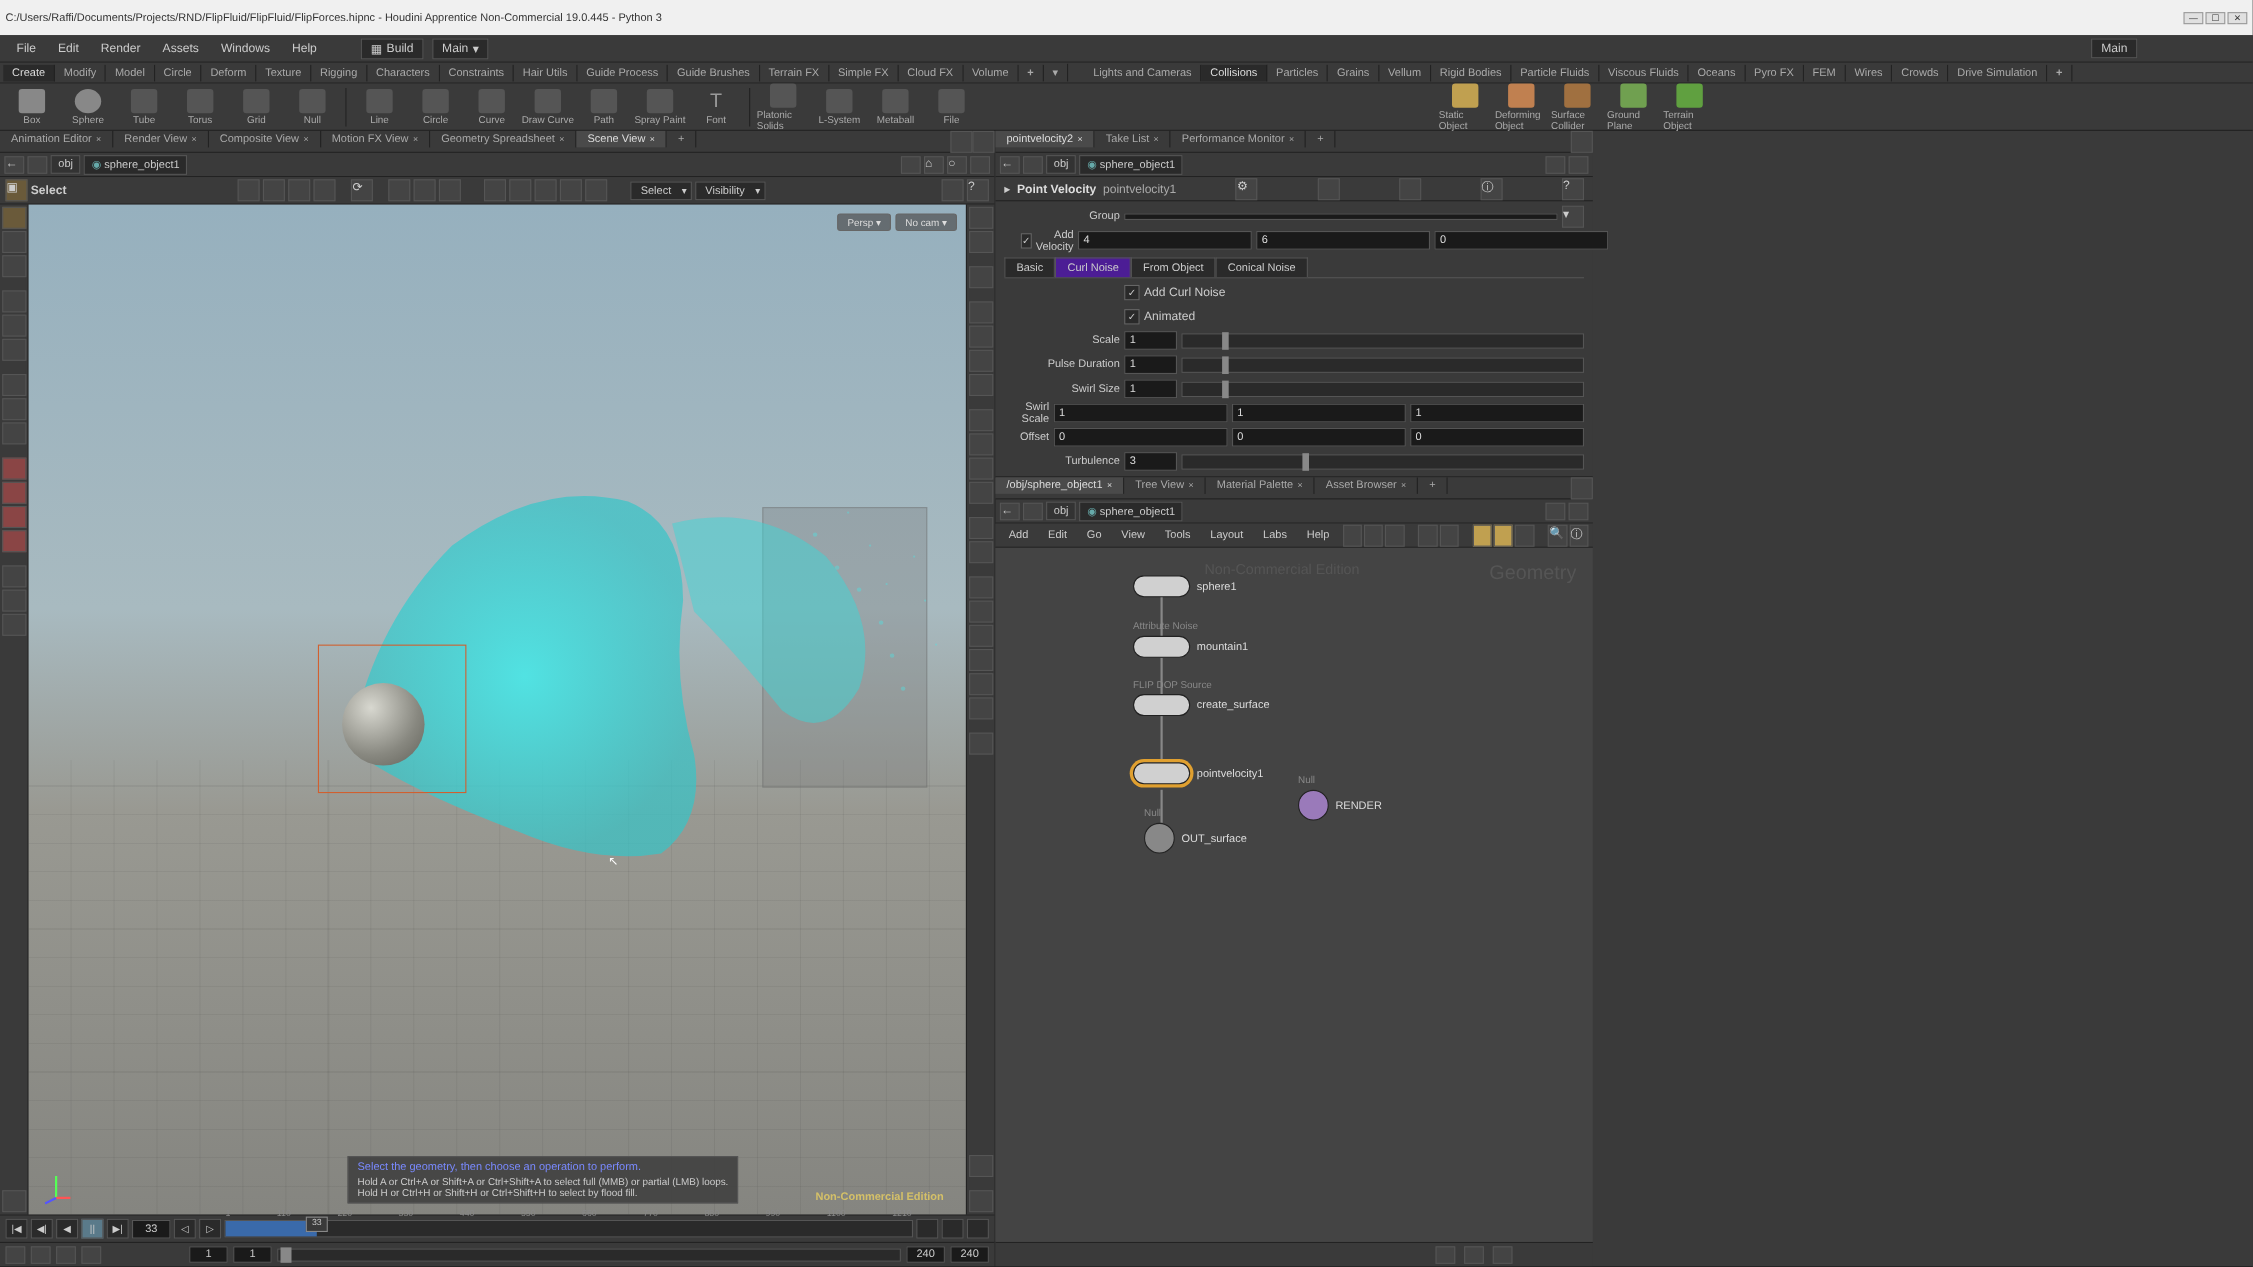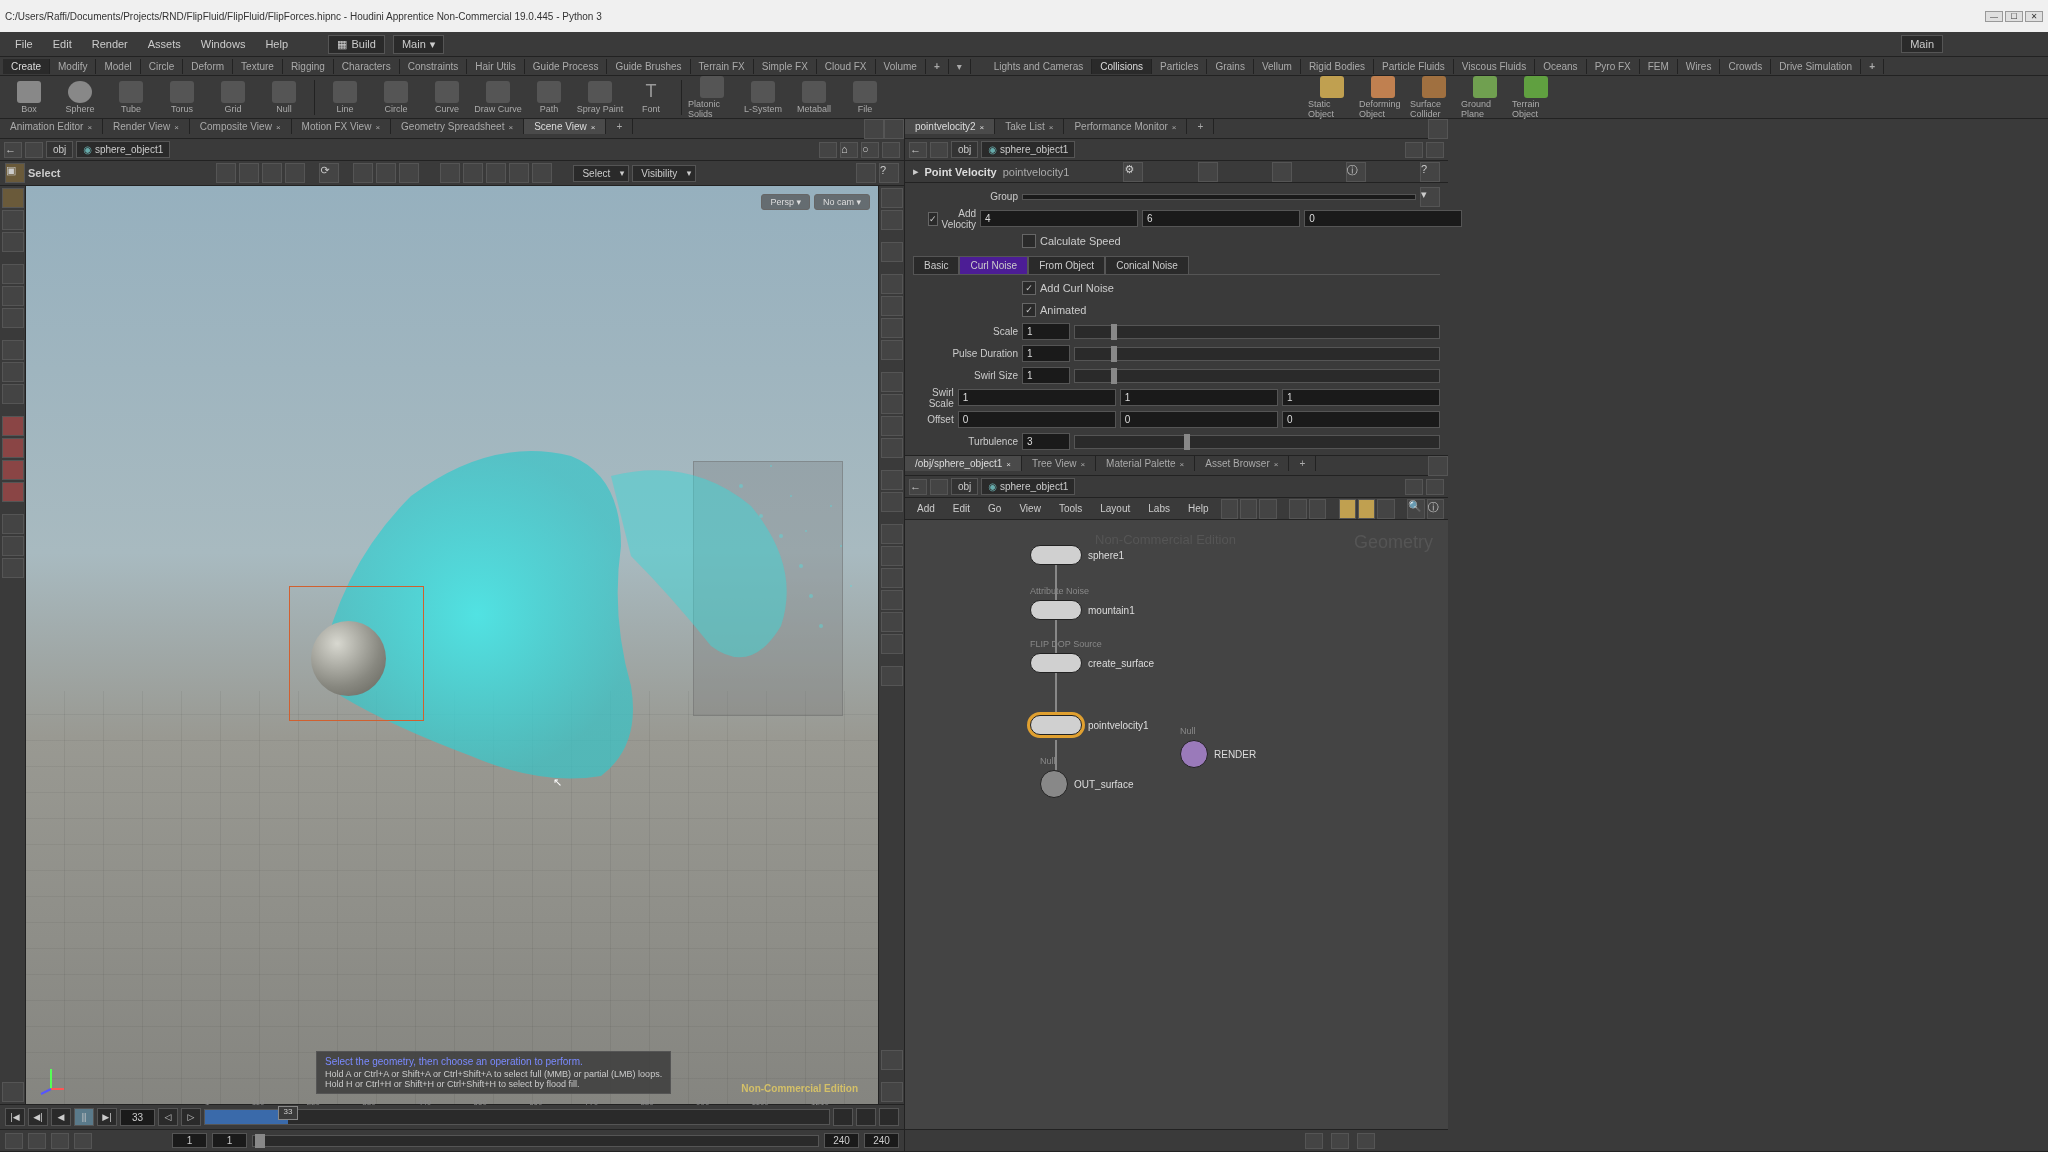--- a/index.html
+++ b/index.html
@@ -514,25 +514,20 @@
           <div class="pinput"></div>
           <div class="tb-btn">▾</div>
         </div>
         <div class="prow">
           <div class="pcheck" style="margin-left:15px">✓</div>
           <span class="plabel" style="width:85px">Add Velocity</span>
           <div class="pinput triple">4</div>
           <div class="pinput triple">6</div>
           <div class="pinput triple">0</div>
         </div>
-        <div class="prow">
-          <span class="plabel"></span>
-          <div class="pcheck"></div>
-          <span>Calculate Speed</span>
-        </div>
         <div class="ptabs">
           <div class="ptab">Basic</div>
           <div class="ptab active">Curl Noise</div>
           <div class="ptab">From Object</div>
           <div class="ptab">Conical Noise</div>
         </div>
         <div class="prow">
           <span class="plabel"></span>
           <div class="pcheck">✓</div>
           <span>Add Curl Noise</span>

